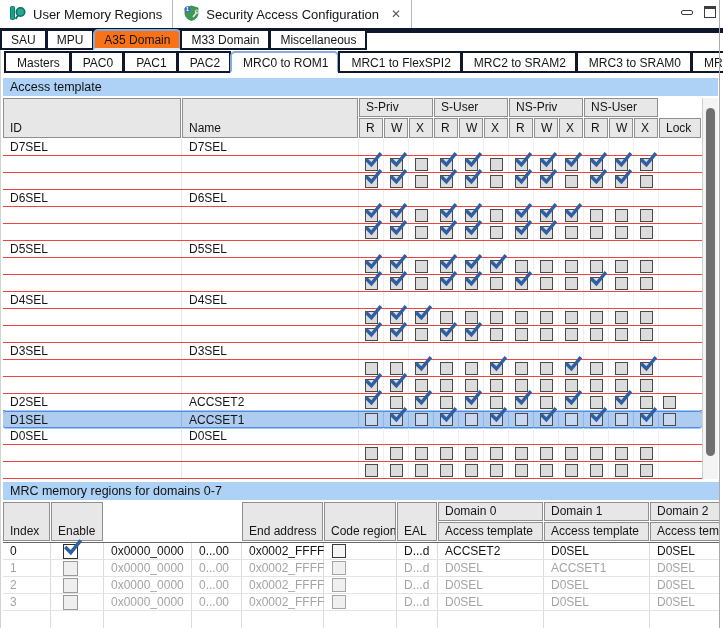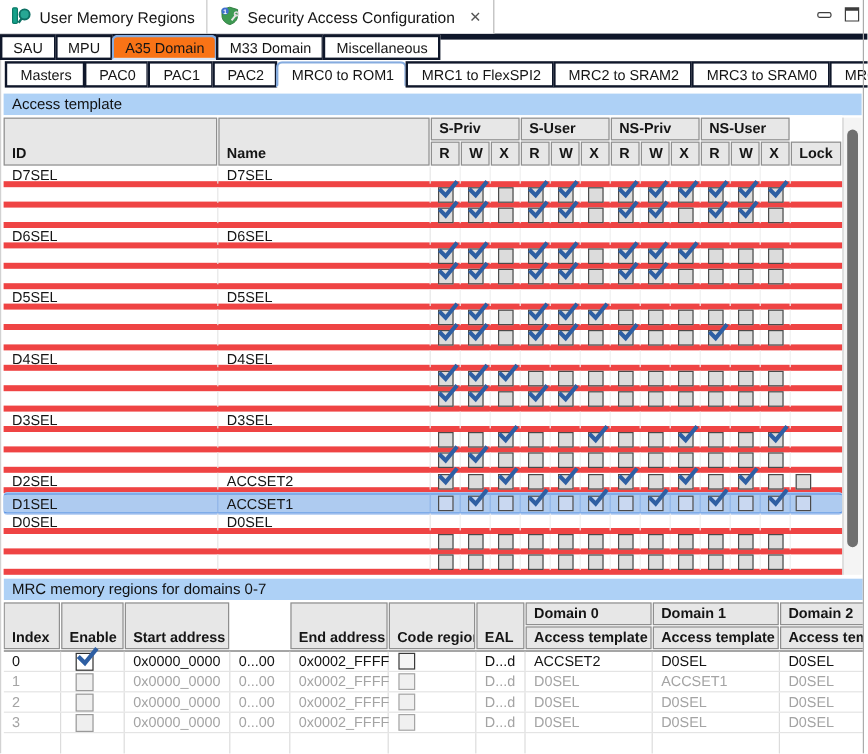--- a/index.html
+++ b/index.html
@@ -25,22 +25,22 @@
   .tabrow3 .stab.active{border-color:#86acdf;border-radius:5px 5px 0 0;border-bottom-color:#fff;}
   
   .sec-title{height:18px;background:#aed1f6;font-size:12.5px;line-height:18px;padding-left:7px;
              box-sizing:border-box;color:#111;}
   .sec-top{position:absolute;left:3px;top:78px;width:715px;}
   .sec-bottom{position:absolute;left:3px;top:482px;width:716px;overflow:hidden;}
   
   .atcols{display:grid;grid-template-columns:179px 177px repeat(12,25px) 43px;}
   .athead{grid-template-rows:20px 21px;padding-top:2px;width:699px;background:#fff;}
   .hc{margin:0 1px 1px 0;border:1px solid #8f8f8f;background:#e7e7e7;box-sizing:border-box;
-      font-size:12px;display:flex;align-items:flex-end;padding:0 3px 2px 6px;white-space:nowrap;overflow:hidden;font-weight:bold;}
-  .atrow{height:17px;box-sizing:border-box;border-bottom:5px solid #ef4444;width:699px;position:relative;}
+      font-size:12px;display:flex;align-items:flex-end;padding:0 3px 2px 6px;white-space:nowrap;overflow:hidden;}
+  .atrow{height:17px;box-sizing:border-box;border-bottom:1px solid #ef4444;width:699px;position:relative;}
   .atcell{display:flex;align-items:center;border-right:1px solid #e6e6e6;font-size:12px;
           overflow:visible;white-space:nowrap;}
   .atcell.txt{padding-left:7px;}
   .atcell.cbcol{justify-content:center;border-right:1px solid #efefef;}
   .atcell.lockcol{border-right:none;padding-left:4px;}
   .cb{width:13px;height:13px;box-sizing:border-box;border:1.5px solid #4a4a4a;background:#dcdcdc;
       position:relative;flex:none;}
   .cb svg.ck{position:absolute;left:-2px;top:-8px;width:19px;height:17px;overflow:visible;}
   .cb svg.ck path{fill:none;stroke:#2e5fa3;stroke-width:3.2;}
   .atrow.sel{background:#aecbf0;border-top:1.5px solid #4f8ce2;border-bottom:1.5px solid #4f8ce2;
@@ -1104,21 +1104,20 @@
   <div class="vtrack">
     <div class="vthumb"></div>
   </div>
 </div>
 
 <div class="sec-bottom">
   <div class="sec-title">MRC memory regions for domains 0-7</div>
   <div class="mrchead mrccols" id="mrchead">
       <div class="hc" style="grid-area: 1 / 1 / 3;">Index</div>
       <div class="hc" style="grid-area: 1 / 2 / 3;">Enable</div>
-      <div class="hc" style="grid-area: 1 / 3 / 3;">Start address</div>
       <div class="hc" style="grid-area: 1 / 5 / 3;">End address</div>
       <div class="hc" style="grid-area: 1 / 6 / 3;">Code region</div>
       <div class="hc" style="grid-area: 1 / 7 / 3;">EAL</div>
       <div class="hc" style="grid-area: 1 / 8;">Domain 0</div>
       <div class="hc" style="grid-area: 2 / 8;">Access template</div>
       <div class="hc" style="grid-area: 1 / 9;">Domain 1</div>
       <div class="hc" style="grid-area: 2 / 9;">Access template</div>
       <div class="hc" style="grid-area: 1 / 10;">Domain 2</div>
       <div class="hc" style="grid-area: 2 / 10;">Access template</div>
     </div>

